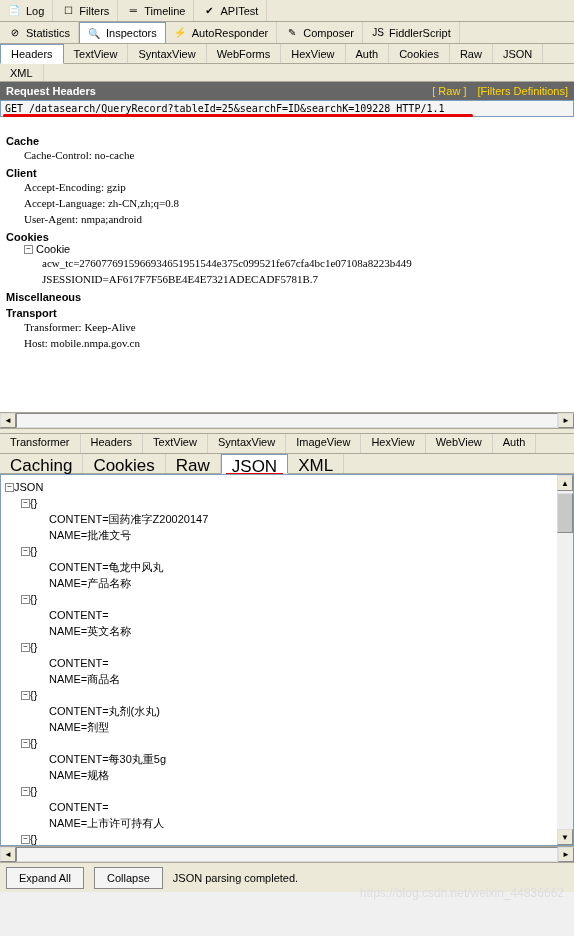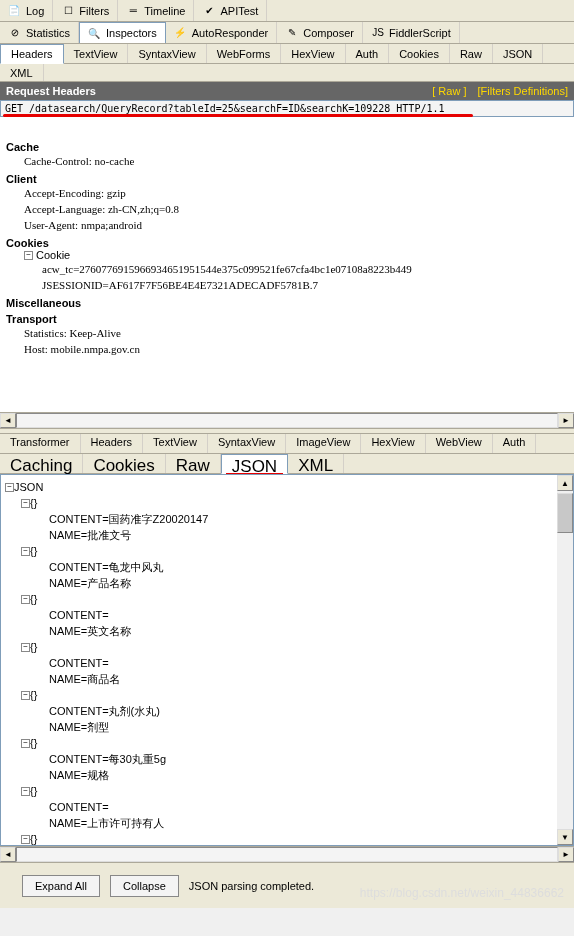--- a/index.html
+++ b/index.html
@@ -10,38 +10,38 @@
 .tool-btn.active { background: #fff; border: 1px solid #7f9db9; border-bottom: none; position: relative; }
 .icon { width: 14px; height: 14px; display: inline-flex; align-items: center; justify-content: center; font-size: 10px; }
 .tabbar { display: flex; background: #ece9d8; border-bottom: 1px solid #aca899; height: 20px; font-size: 11px; }
 .tab { padding: 2px 10px; border-right: 1px solid #d4d0c8; cursor: pointer; display: flex; align-items: center; }
 .tab.active { background: #fff; border: 1px solid #7f9db9; border-bottom: 1px solid #fff; margin-bottom: -1px; }
 .tabbar2 { display: flex; background: #ece9d8; height: 18px; font-size: 11px; border-bottom: 1px solid #aca899; }
 .header-bar { background: #666; color: #fff; padding: 3px 6px; display: flex; justify-content: space-between; font-size: 11px; }
 .header-bar .links a { color: #ffd800; margin-left: 8px; text-decoration: none; }
 .request-line { border: 1px solid #7f9db9; padding: 2px 4px; font-family: monospace; font-size: 10px; background: #f4f4f4; position: relative; }
 .underline-red { position: absolute; left: 2px; right: 100px; bottom: -1px; height: 3px; background: #e60000; border-radius: 2px; }
-.main-content { background: #fff; padding: 20px 6px; height: 295px; overflow: auto; font-size: 11px; }
+.main-content { background: #fff; padding: 14px 6px; height: 295px; overflow: auto; font-size: 11px; }
 .section-title { font-weight: bold; margin-top: 4px; }
 .kv { padding-left: 18px; line-height: 16px; font-family: Tahoma; }
 .cookie-row { padding-left: 18px; display: flex; align-items: center; gap: 3px; }
 .tree-toggle { width: 9px; height: 9px; border: 1px solid #888; display: inline-flex; align-items: center; justify-content: center; font-size: 8px; line-height: 1; cursor: pointer; background: #fff; }
 .splitter { height: 6px; background: #ece9d8; border-top: 1px solid #aca899; border-bottom: 1px solid #aca899; }
 .scroll-area { display: flex; background: #ece9d8; height: 16px; border-top: 1px solid #aca899; }
 .scroll-track { flex: 1; background: #f4f4f4; border: 1px inset #ddd; }
 .scroll-btn { width: 16px; border: 1px outset #ddd; background: #ece9d8; display:flex; align-items:center; justify-content:center; font-size:8px; }
 .lower-tabs { display: flex; background: #ece9d8; border-bottom: 1px solid #aca899; height: 20px; font-size: 11px; }
 .lower-tabs2 { display: flex; background: #ece9d8; border-bottom: 1px solid #aca899; height: 20px; font-size: 17px; }
 .sub-tab { padding: 2px 10px; border-right: 1px solid #d4d0c8; cursor: pointer; display:flex; }
 .sub-tab.active { background: #fff; border: 1px solid #7f9db9; border-bottom: 1px solid #fff; margin-bottom: -1px; position: relative; }
 .json-underline { position: absolute; left: 4px; right: 4px; bottom: -2px; height: 2px; background: #e60000; }
 .json-tree { background: #fff; border: 1px solid #7f9db9; height: 372px; overflow: auto; font-size: 11px; padding: 4px; position: relative; }
 .tree-node { display: flex; align-items: center; line-height: 16px; }
 .tree-indent { display: inline-block; }
-.bottom-bar { display: flex; align-items: center; gap: 10px; padding: 22px; background: #ece9d8; height: 46px; border-top: 1px solid #aca899; }
+.bottom-bar { display: flex; align-items: center; gap: 10px; padding: 6px; background: #ece9d8; height: 30px; border-top: 1px solid #aca899; }
 .btn { border: 1px solid #888; background: #f4f4f4; padding: 4px 12px; cursor: pointer; font-size: 11px; }
 .watermark { position: absolute; right: 10px; bottom: 36px; color: #ddd; font-size: 12px; pointer-events: none; }
 .vscroll { position: absolute; right: 0; top: 0; bottom: 0; width: 16px; background: #f0f0f0; display:flex; flex-direction:column; }
 .vscroll-btn { height: 16px; border: 1px outset #ddd; background:#ece9d8; display:flex; align-items:center; justify-content:center; font-size:8px; }
 .vscroll-thumb { height: 40px; background:#c8c8c8; border:1px outset #ddd; margin-top:2px; }
 .vscroll-track { flex:1; }
 </style>
 </head>
 <body>
 
@@ -149,21 +149,21 @@
   <div class="cookie-row">
     <span class="tree-toggle">−</span>
     <span>Cookie</span>
   </div>
   <div class="kv" style="padding-left:36px">acw_tc=2760776915966934651951544e375c099521fe67cfa4bc1e07108a8223b449</div>
   <div class="kv" style="padding-left:36px">JSESSIONID=AF617F7F56BE4E4E7321ADECADF5781B.7</div>
 
   <div class="section-title">Miscellaneous</div>
 
   <div class="section-title">Transport</div>
-  <div class="kv">Statistics: Keep-Alive</div>
+  <div class="kv">Transformer: Keep-Alive</div>
   <div class="kv">Host: mobile.nmpa.gov.cn</div>
 </div>
 
 <div class="scroll-area">
   <div class="scroll-btn">◄</div>
   <div class="scroll-track"></div>
   <div class="scroll-btn">►</div>
 </div>
 
 <div class="splitter"></div>

